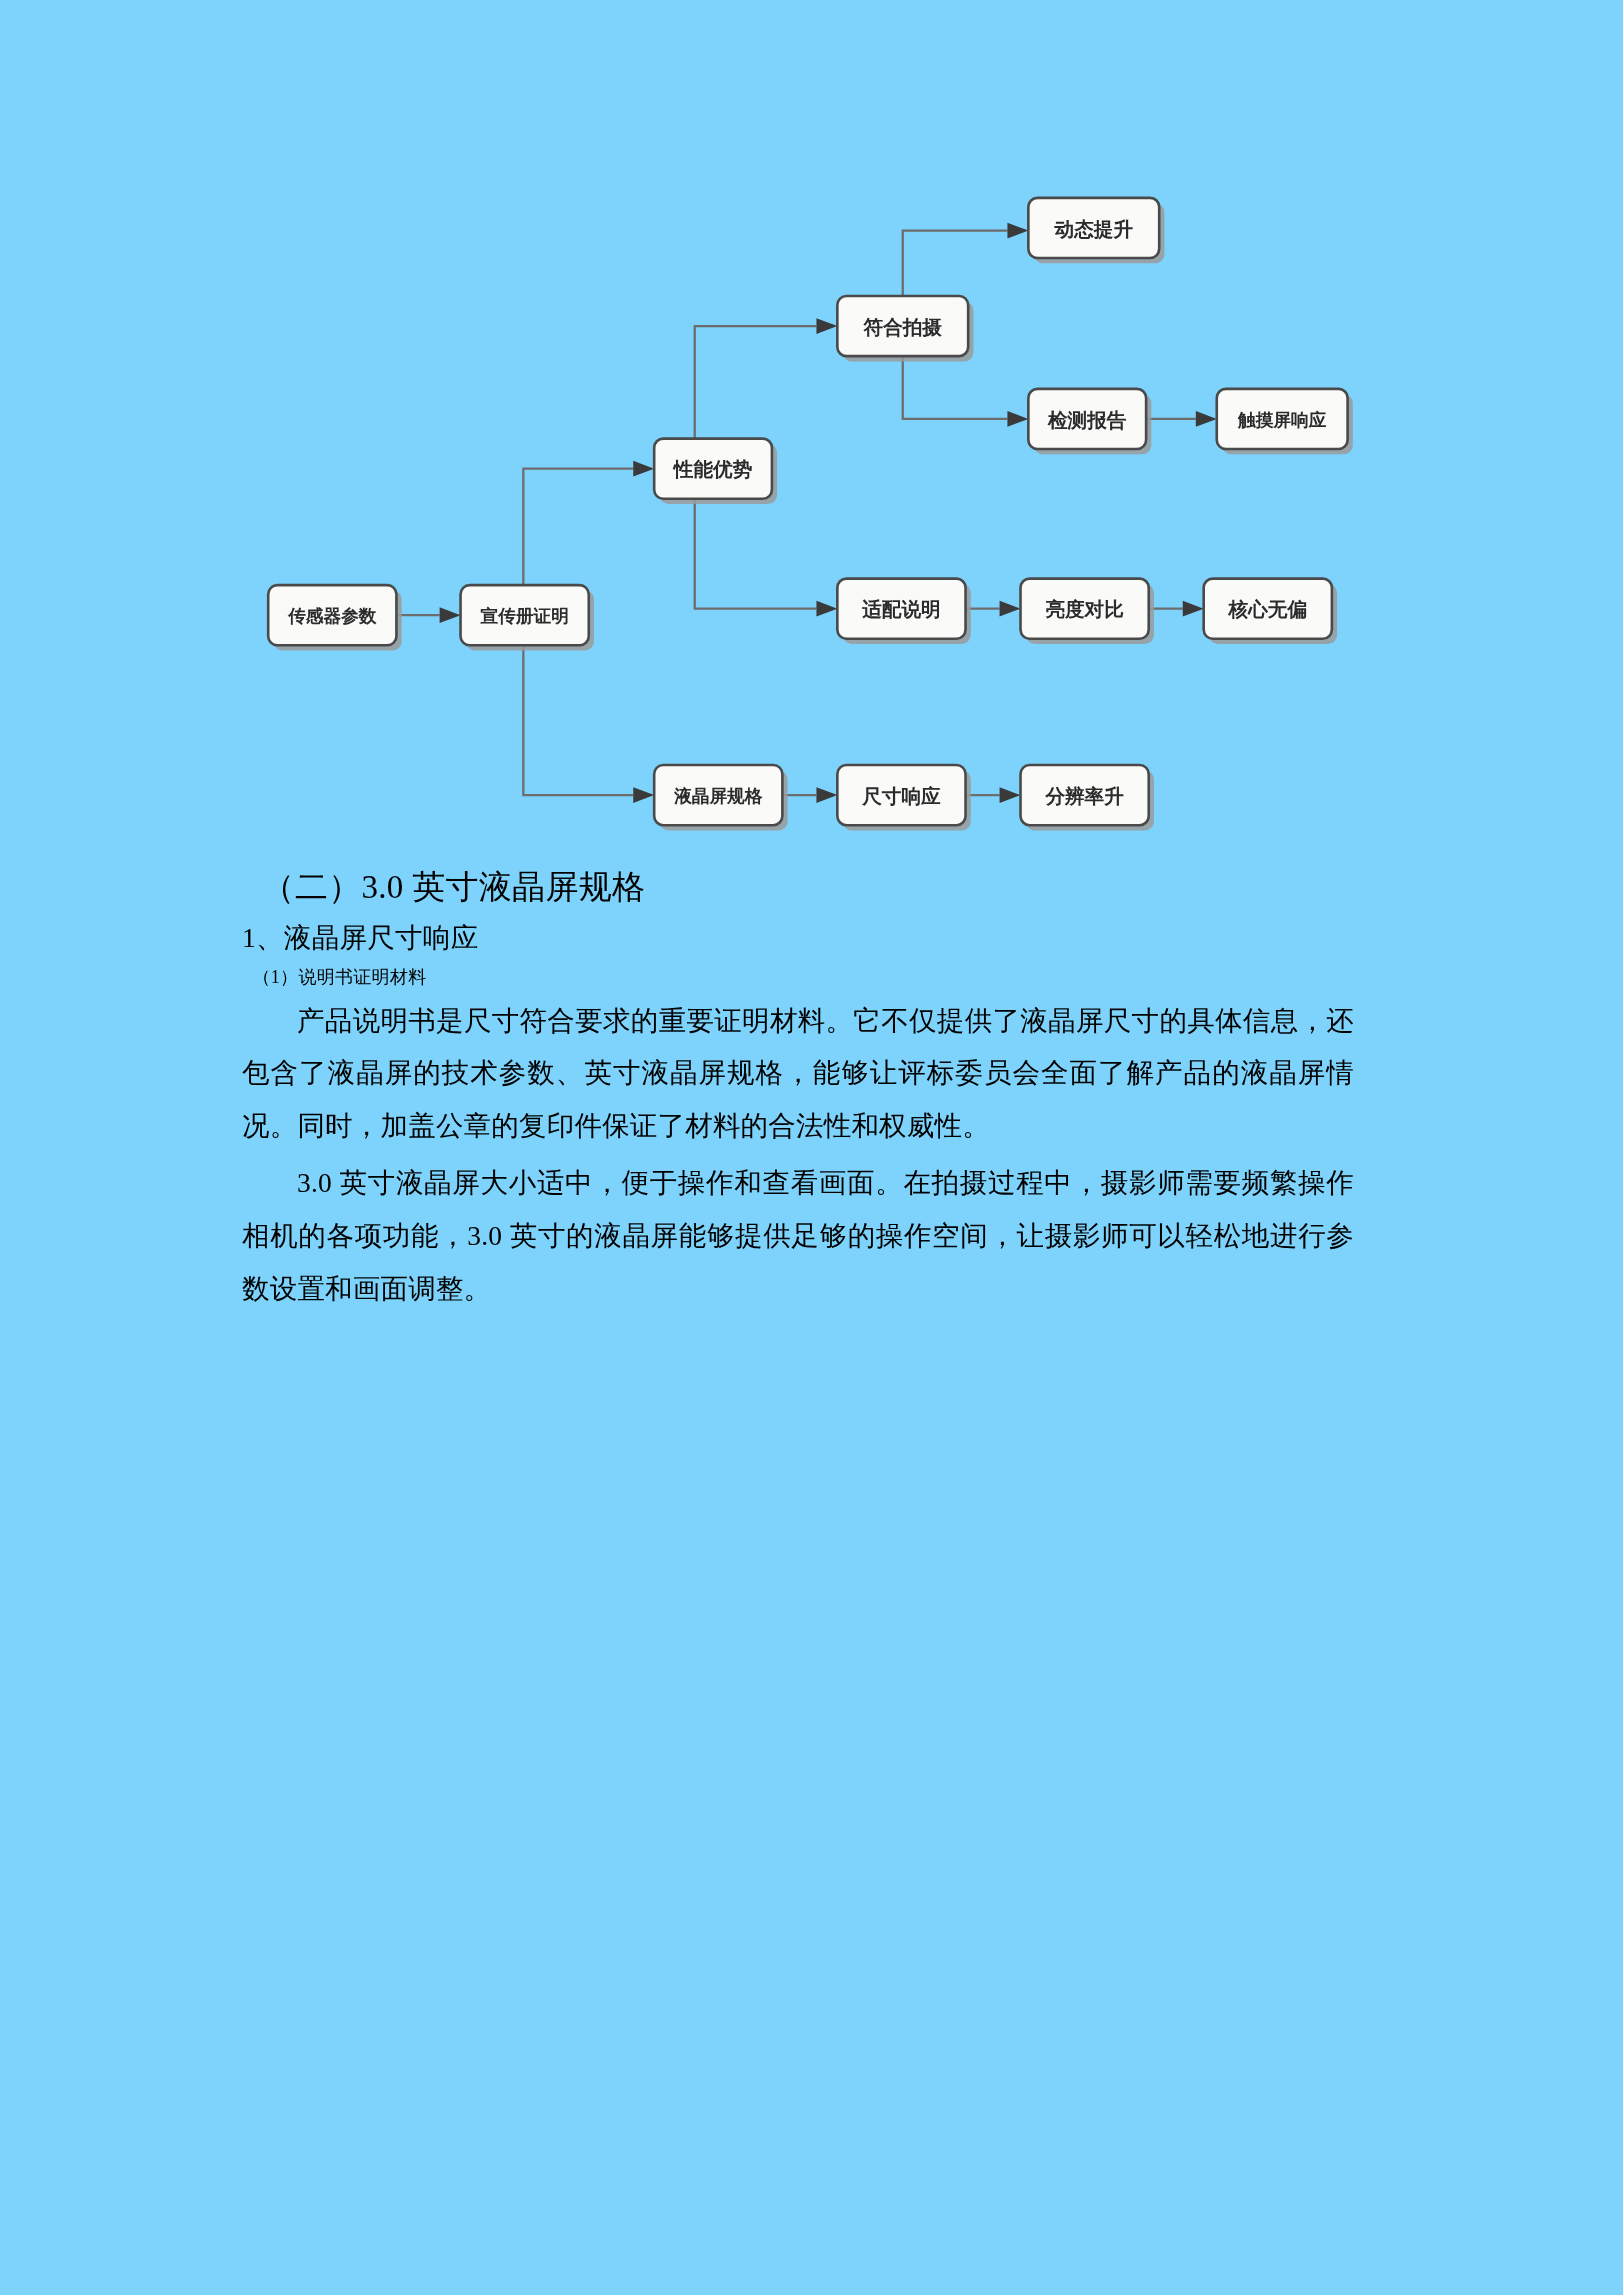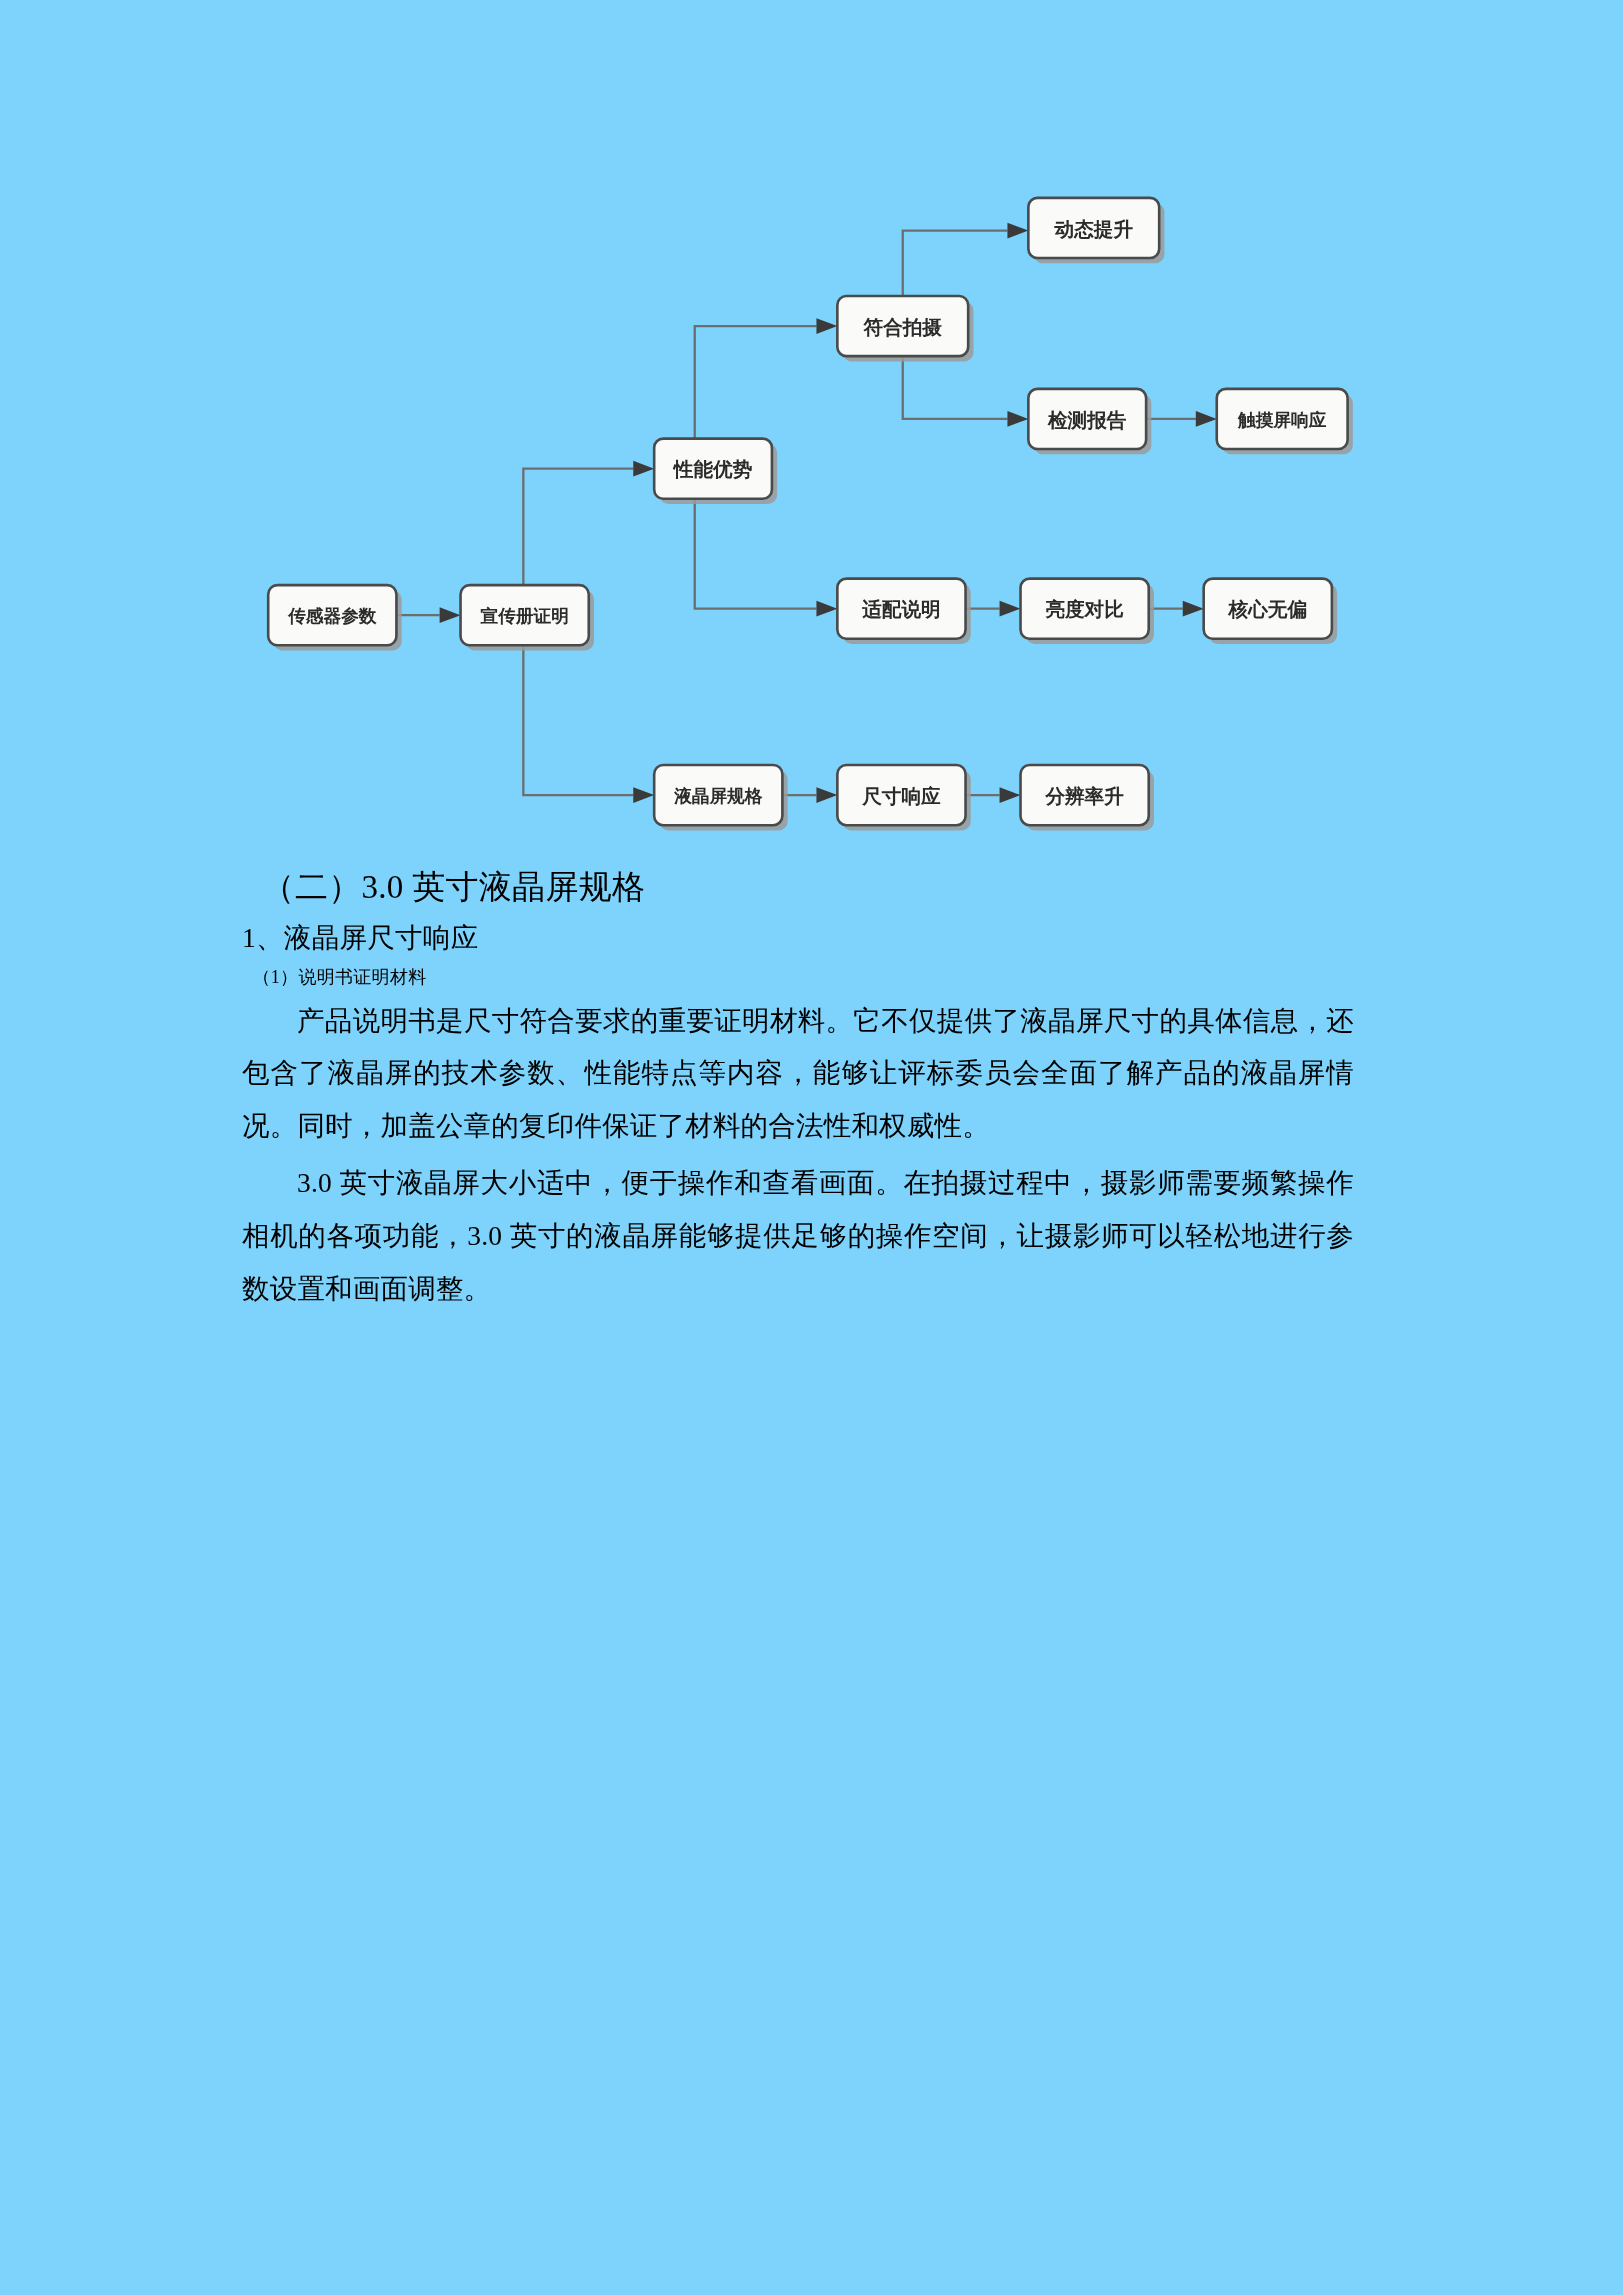--- a/index.html
+++ b/index.html
@@ -229,21 +229,21 @@
 
   <div class="body-text">
 
     <div class="h-section">（二）3.0 英寸液晶屏规格</div>
 
     <div class="h-sub">1、液晶屏尺寸响应</div>
 
     <div class="h-item">（1）说明书证明材料</div>
 
 
-    <p class="para">产品说明书是尺寸符合要求的重要证明材料。它不仅提供了液晶屏尺寸的具体信息，还包含了液晶屏的技术参数、性能特点等内容，能够让评标委员会全面了解产品的液晶屏情况。同时，加盖公章的复印件保证了材料的合法性和权威性。</p>
+    <p class="para">产品说明书是尺寸符合要求的重要证明材料。它不仅提供了液晶屏尺寸的具体信息，还包含了液晶屏的技术参数、英寸液晶屏规格，能够让评标委员会全面了解产品的液晶屏情况。同时，加盖公章的复印件保证了材料的合法性和权威性。</p>
 
 
 
     <p class="para">3.0 英寸液晶屏大小适中，便于操作和查看画面。在拍摄过程中，摄影师需要频繁操作相机的各项功能，3.0 英寸的液晶屏能够提供足够的操作空间，让摄影师可以轻松地进行参数设置和画面调整。</p>
 
   </div>
 
 </div>
 
 

